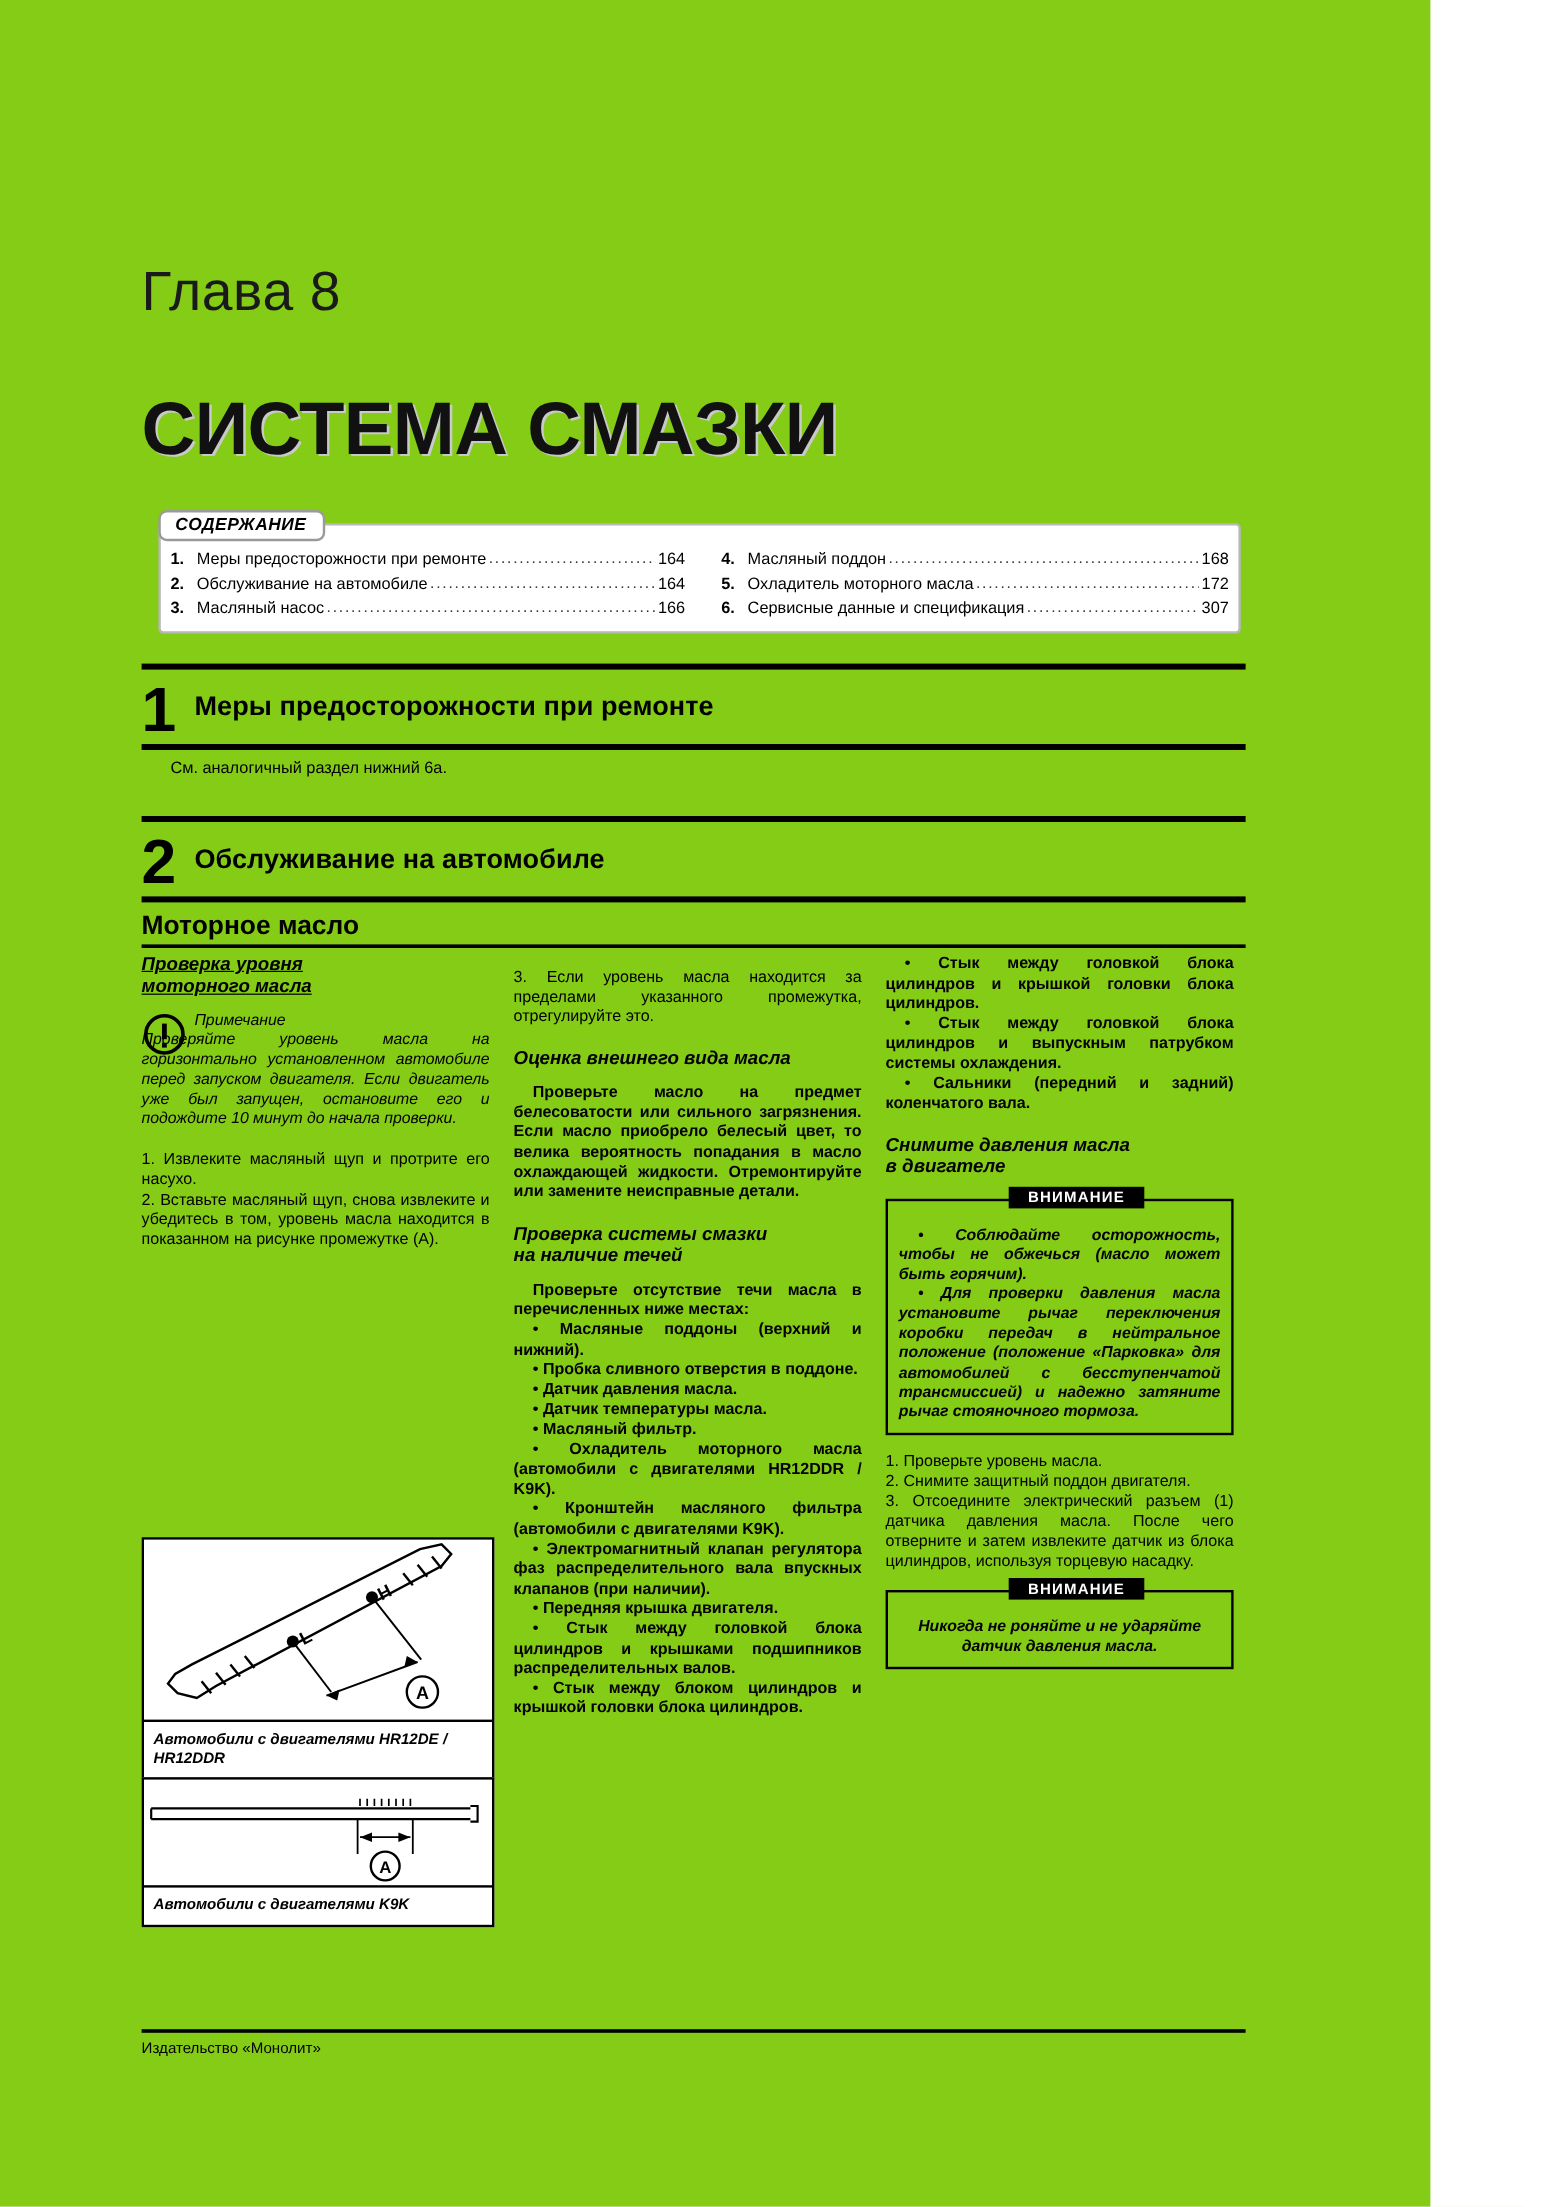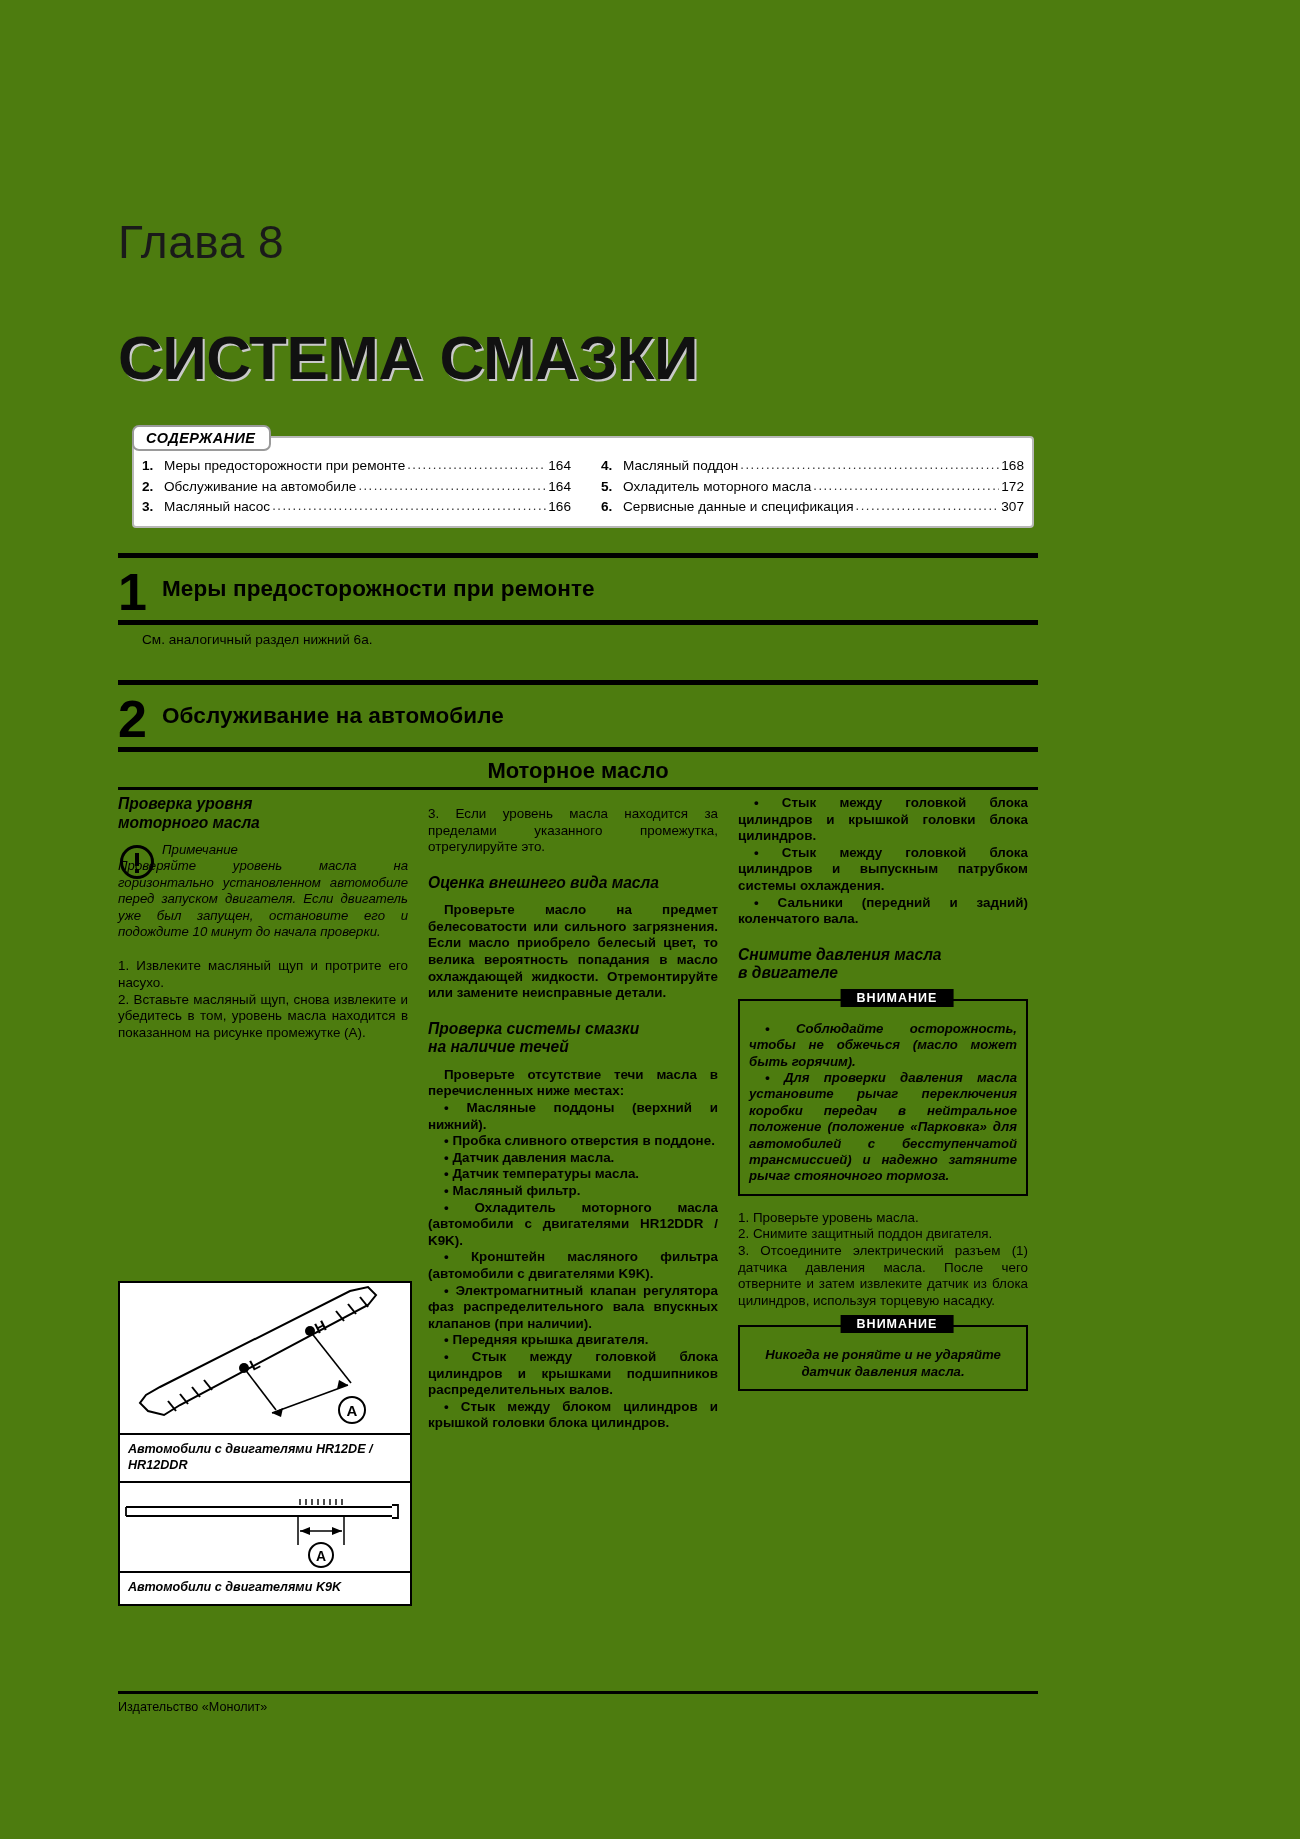--- a/index.html
+++ b/index.html
@@ -2,21 +2,21 @@
 <html><head>
 <meta charset="utf-8">
 <style>
   html,body{margin:0;padding:0;background:#fff;}
   body{
     width:1300px;height:1839px;
     font-family:"Liberation Sans","DejaVu Sans",sans-serif;
     color:#000;
     -webkit-font-smoothing:antialiased;
   }
-  .page{position:relative;width:1300px;height:1839px;background:#4d7c0f;overflow:hidden;}
+  .page{position:relative;width:1192px;height:1839px;background:#84cc16;overflow:hidden;}
   .sheet{position:absolute;left:118px;top:0;width:920px;height:1839px;}
 
   
   .chapter-label{
     position:absolute;left:0;top:215px;
     font-size:46px;font-weight:400;letter-spacing:.5px;color:#1a1a1a;
   }
   .chapter-title{
     position:absolute;left:0;top:322px;
     font-size:62px;font-weight:bold;letter-spacing:-.5px;color:#111;
@@ -71,21 +71,21 @@
   .sec-name{font-size:22.5px;font-weight:bold;letter-spacing:.1px;}
 
   .note-line{
     position:absolute;left:24px;
     font-size:13.6px;
   }
 
   .sub-head{
     position:absolute;left:0;width:920px;
   }
-  .sub-head .t{font-size:22px;font-weight:bold;padding-bottom:3px;text-align:center;}
+  .sub-head .t{font-size:22px;font-weight:bold;padding-bottom:3px;}
   .sub-head .u{height:3px;background:#000;width:100%;}
 
   
   .cols{
     position:absolute;left:0;top:795px;width:920px;height:670px;
     display:flex;
   }
   .col{width:290px;flex:0 0 290px;}
   .col.mid{margin-left:20px;margin-top:11px;}
   .col.rt{margin-left:20px;}
@@ -229,21 +229,21 @@
   </div>
 
   <div class="sub-head" style="top:758px;">
     <div class="t">Моторное масло</div>
     <div class="u"></div>
   </div>
 
   <div class="cols">
 
     <div class="col lf">
-      <div class="h3" style="white-space:pre-line;">Проверка уровня
+      <div class="h3" style="white-space:pre-line;text-decoration:underline;">Проверка уровня
 моторного масла</div>
       <div class="gap10"></div>
 
       <div class="note">
         <div class="note-ico"></div>
         <div class="note-txt">
           <span class="l1">Примечание</span>
           <span style="display:block;">Проверяйте уровень масла на горизонтально установленном автомобиле перед запуском двигателя. Если двигатель уже был запущен, остановите его и подождите 10 минут до начала проверки.</span>
         </div>
       </div>

